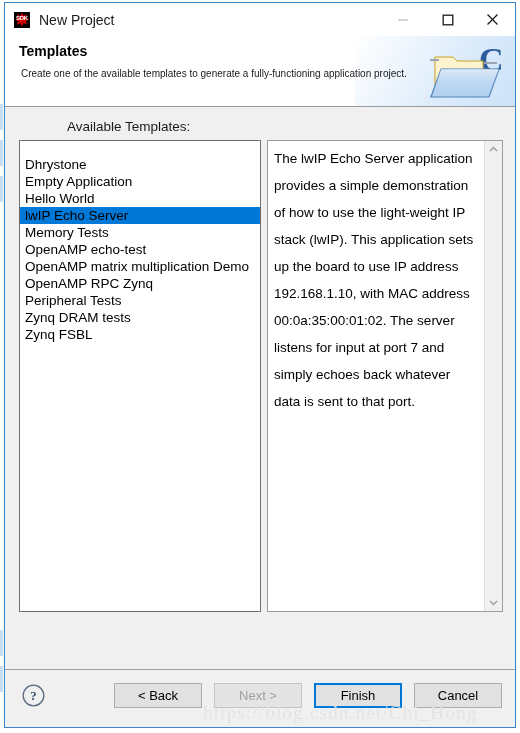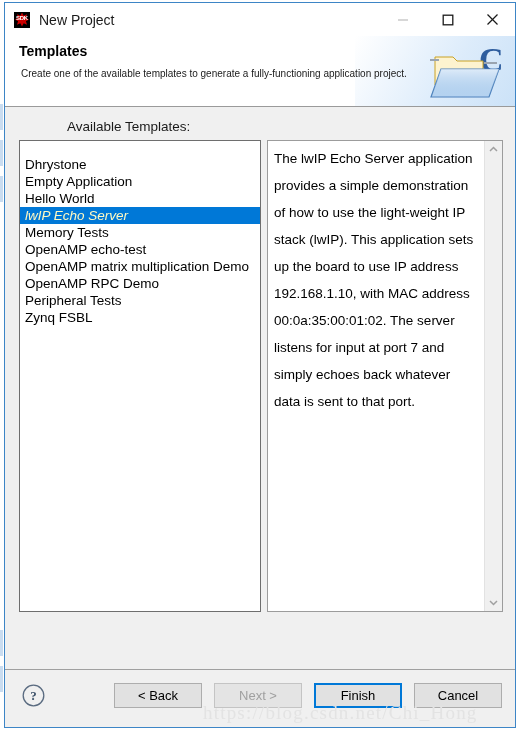--- a/index.html
+++ b/index.html
@@ -158,22 +158,21 @@
     height: 17px;
     line-height: 17px;
     padding-left: 5px;
     font-size: 13.5px;
     color: #000000;
     white-space: nowrap;
     overflow: hidden;
   }
   .list-item.selected {
     background: #0078d7;
-    color: #fef9c3;
-    font-style: italic;
+    color: #000000;
   }
 
   
   #desc-box {
     position: absolute;
     left: 262px; top: 33px;
     width: 236px; height: 472px;
     background: #ffffff;
     border: 1px solid #9c9c9c;
     box-sizing: border-box;
@@ -330,22 +329,23 @@
     <div id="avail-label">Available Templates:</div>
 
     <div id="template-list">
         <div class="list-item">Dhrystone</div>
         <div class="list-item">Empty Application</div>
         <div class="list-item">Hello World</div>
         <div class="list-item selected">lwIP Echo Server</div>
         <div class="list-item">Memory Tests</div>
         <div class="list-item">OpenAMP echo-test</div>
         <div class="list-item">OpenAMP matrix multiplication Demo</div>
-        <div class="list-item">OpenAMP RPC Demo</div>
+        <div class="list-item">OpenAMP RPC Zynq</div>
         <div class="list-item">Peripheral Tests</div>
+        <div class="list-item">Zynq DRAM tests</div>
         <div class="list-item">Zynq FSBL</div>
       </div>
 
     <div id="desc-box">
       <div id="desc-text">The lwIP Echo Server application provides a simple demonstration of how to use the light-weight IP stack (lwIP). This application sets up the board to use IP address 192.168.1.10, with MAC address 00:0a:35:00:01:02. The server listens for input at port 7 and simply echoes back whatever data is sent to that port.</div>
       <div id="desc-scroll">
         <div class="scroll-arrow up">
           <svg width="9" height="7" viewBox="0 0 9 7">
               <polyline points="1,5 4.5,1.5 8,5" fill="none" stroke="#a0a0a0" stroke-width="1.5"></polyline>
             </svg>

